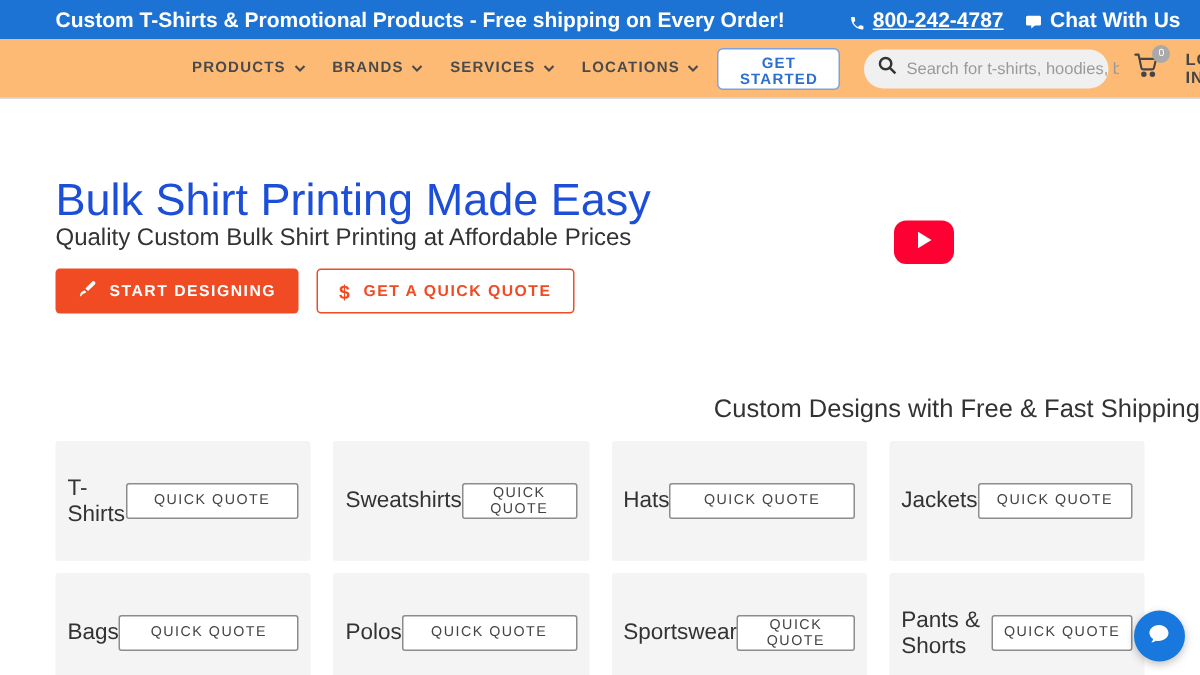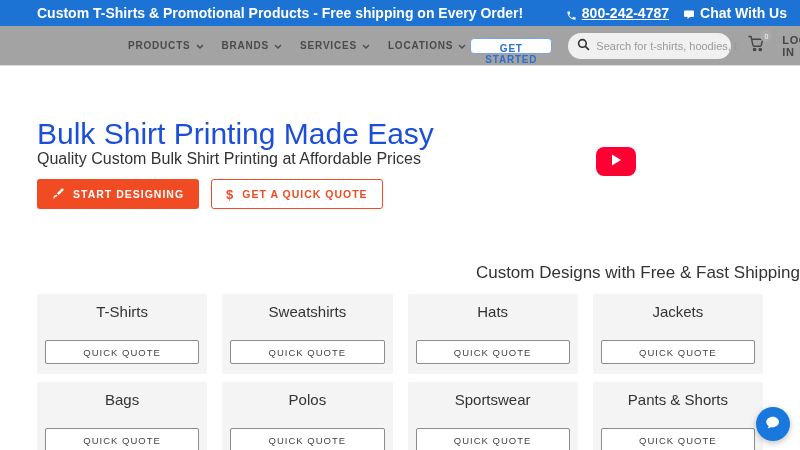--- a/index.html
+++ b/index.html
@@ -10,26 +10,26 @@
   .topbar { height:26px; background:#1d73d3; color:#fff; display:flex;
     align-items:center; justify-content:space-between; padding:0 13px 0 37px;
     font-size:14px; font-weight:600; }
   .topbar-right { display:flex; align-items:center; gap:14px; }
   .topbar-link { display:flex; align-items:flex-end; gap:5px; color:#fff;
     cursor:pointer; }
   .topbar-link.phone span { text-decoration:underline; }
   .topbar svg { display:block; }
 
   
-  .navbar { height:40px; background:#a3a3a3; border-bottom:1px solid #dcdcdc;
+  .navbar { height:40px; background:#fdba74; border-bottom:1px solid #dcdcdc;
     display:flex; align-items:center; }
   .nav-items { display:flex; gap:18px; margin-left:128px; }
   .nav-item { display:flex; align-items:center; gap:5px; font-size:10px;
     font-weight:700; letter-spacing:.8px; color:#4a4a4a; cursor:pointer; }
-  .get-started { margin-left:4px; height:16px; padding:4px 14px; background:#fff;
+  .get-started { margin-left:12px; height:28px; padding:4px 14px; background:#fff;
     border:1px solid #7aa3e0; border-radius:4px; color:#2b6fd1; font-size:10px;
     font-weight:700; letter-spacing:.8px; cursor:pointer;
     font-family:"Liberation Sans", sans-serif; }
   .search-pill { margin-left:16px; width:163px; height:26px; background:#f0f0f0;
     border-radius:13px; display:flex; align-items:center; padding:0 9px; gap:6px; }
   .search-pill input { flex:1; border:none; outline:none; background:transparent;
     font-size:11px; color:#555; font-family:"Liberation Sans", sans-serif; }
   .search-pill input::placeholder { color:#9a9a9a; }
   .cart-wrap { margin-left:16px; position:relative; cursor:pointer; }
   .cart-badge { position:absolute; top:-5px; right:-7px; width:12px; height:12px;
@@ -56,21 +56,21 @@
   .play-button { position:absolute; left:596px; top:147px; width:40px; height:29px;
     background:#ff0033; border:none; border-radius:8px; display:flex;
     align-items:center; justify-content:center; cursor:pointer; }
 
   
   .section-heading { text-align:right; margin-top:54px; font-size:17px;
     color:#333; font-weight:400; }
   .cards-grid { margin:11px 37px 0; display:grid;
     grid-template-columns:repeat(4,1fr); column-gap:15px; row-gap:8px; }
   .card { height:80px; background:#f4f4f4; border-radius:2px; display:flex;
-    flex-direction:column; align-items:center; justify-content:space-between;
+    flex-direction:row; align-items:center; justify-content:space-between;
     padding:9px 8px 10px; }
   .card-title { font-size:15px; color:#333; }
   .quick-quote { width:100%; height:24px; background:#fff;
     border:1px solid #8c8c8c; border-radius:2px; font-size:9.5px;
     letter-spacing:1px; color:#444; cursor:pointer;
     font-family:"Liberation Sans", sans-serif; }
 
   
   .chat-fab { position:absolute; left:756px; top:407px; width:34px; height:34px;
     border-radius:50%; background:#1878dd; border:none; display:flex;

